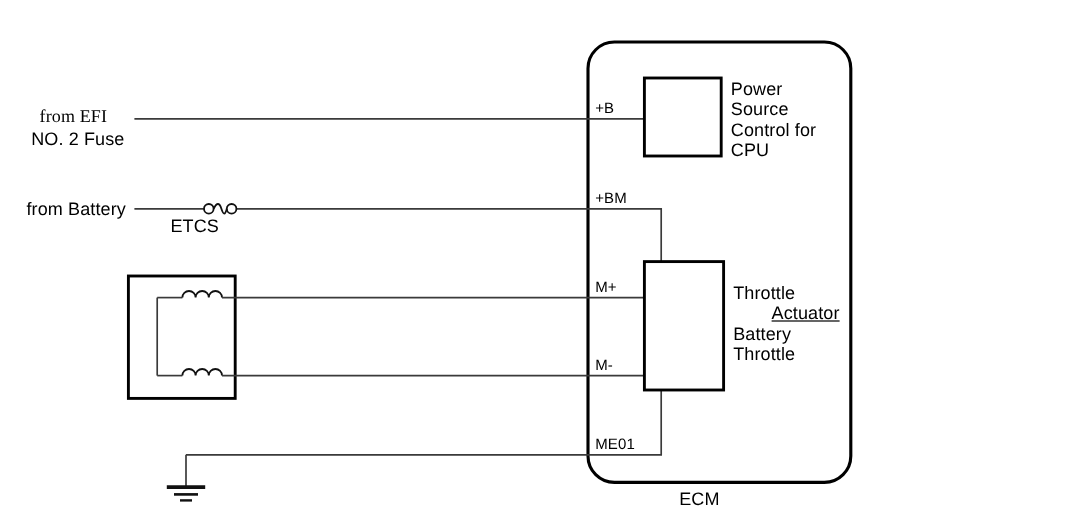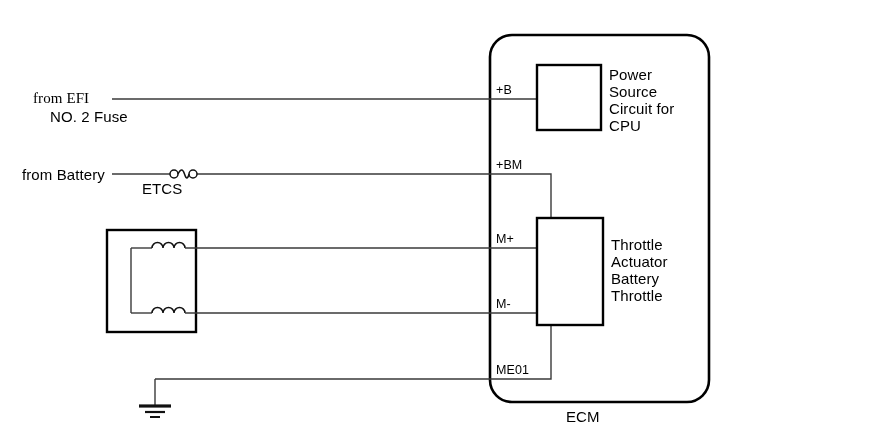--- a/index.html
+++ b/index.html
@@ -116,46 +116,46 @@
       <line x1="150" y1="417" x2="160" y2="417" class="gnd-bar" stroke-width="2.0"></line>
     </g>
 
     <rect x="537" y="65" width="64" height="65" class="box-outline"></rect>
 
     <rect x="537" y="218" width="66" height="107" class="box-outline"></rect>
 
   </svg>
 
   <div class="lbl" style="left:33px; top:90px;font-family:Liberation Serif, serif;">from EFI</div>
-  <div class="lbl" style="left:50px; top:108px;">NO. 2 Fuse</div>
+  <div class="lbl" style="left:26px; top:108px;">NO. 2 Fuse</div>
 
   <div class="lbl" style="left:22px; top:166px;">from Battery</div>
 
   <div class="lbl" style="left:142px; top:180px;">ETCS</div>
 
 
   <div class="lbl lbl-term" style="left:496px; top:82px;">+B</div>
 
   <div class="lbl lbl-term" style="left:496px; top:157px;">+BM</div>
 
   <div class="lbl lbl-term" style="left:496px; top:231px;">M+</div>
 
   <div class="lbl lbl-term" style="left:496px; top:296px;">M-</div>
 
   <div class="lbl lbl-term" style="left:496px; top:362px;">ME01</div>
 
   <div>
     <div class="lbl" style="left:609px; top:66px;">Power</div>
     <div class="lbl" style="left:609px; top:83px;">Source</div>
-    <div class="lbl" style="left:609px; top:100px;">Circuit for</div>
+    <div class="lbl" style="left:609px; top:100px;">Control for</div>
     <div class="lbl" style="left:609px; top:117px;">CPU</div>
   </div>
 
   <div>
     <div class="lbl" style="left:611px; top:236px;">Throttle</div>
-    <div class="lbl" style="left:611px; top:253px;">Actuator</div>
+    <div class="lbl" style="left:643px; top:253px;text-decoration:underline;">Actuator</div>
     <div class="lbl" style="left:611px; top:270px;">Battery</div>
     <div class="lbl" style="left:611px; top:287px;">Throttle</div>
   </div>
 
   <div class="lbl" style="left:566px; top:408px;">ECM</div>
 
 </div>
 
 </body></html>

